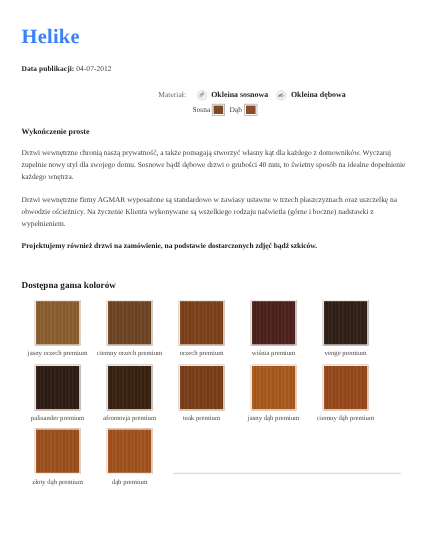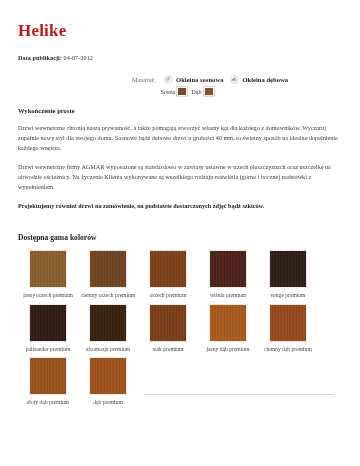--- a/index.html
+++ b/index.html
@@ -18,21 +18,21 @@
   .page {
     position: relative;
     width: 360px;
     height: 466px;
     box-sizing: border-box;
     padding: 0 18px;
   }
   .title {
     font-size: 17px;
     font-weight: bold;
-    color: #b91c1c;
+    color: #3b82f6;
     letter-spacing: 0.2px;
     margin: 22px 0 0 0;
     line-height: 1.1;
   }
   .pubdate {
     font-size: 6.2px;
     margin-top: 13px;
     color: #3a3a3a;
     letter-spacing: 0.05px;
   }

